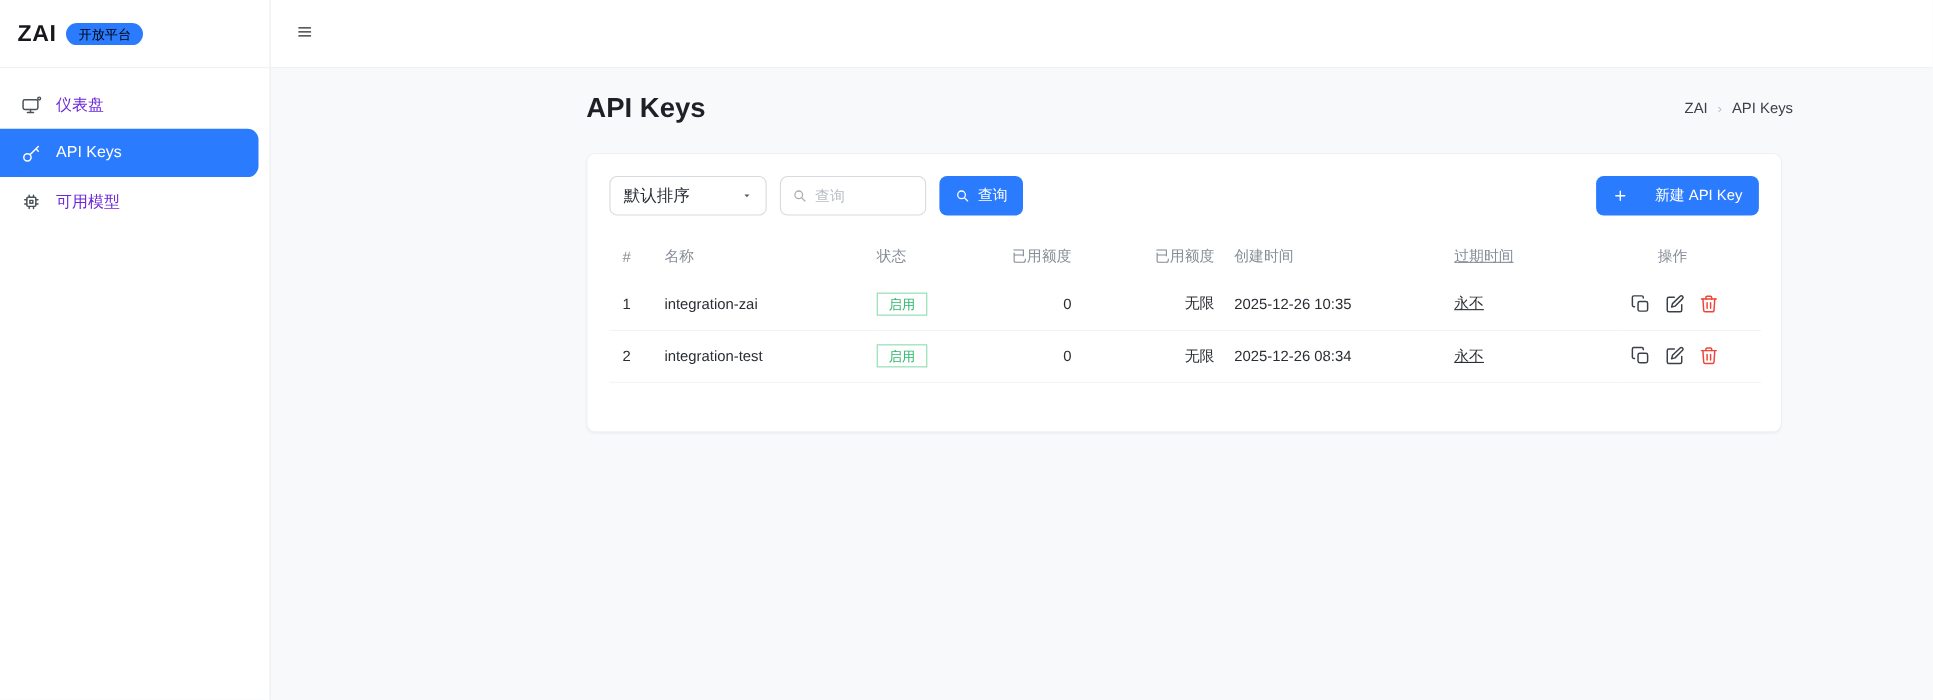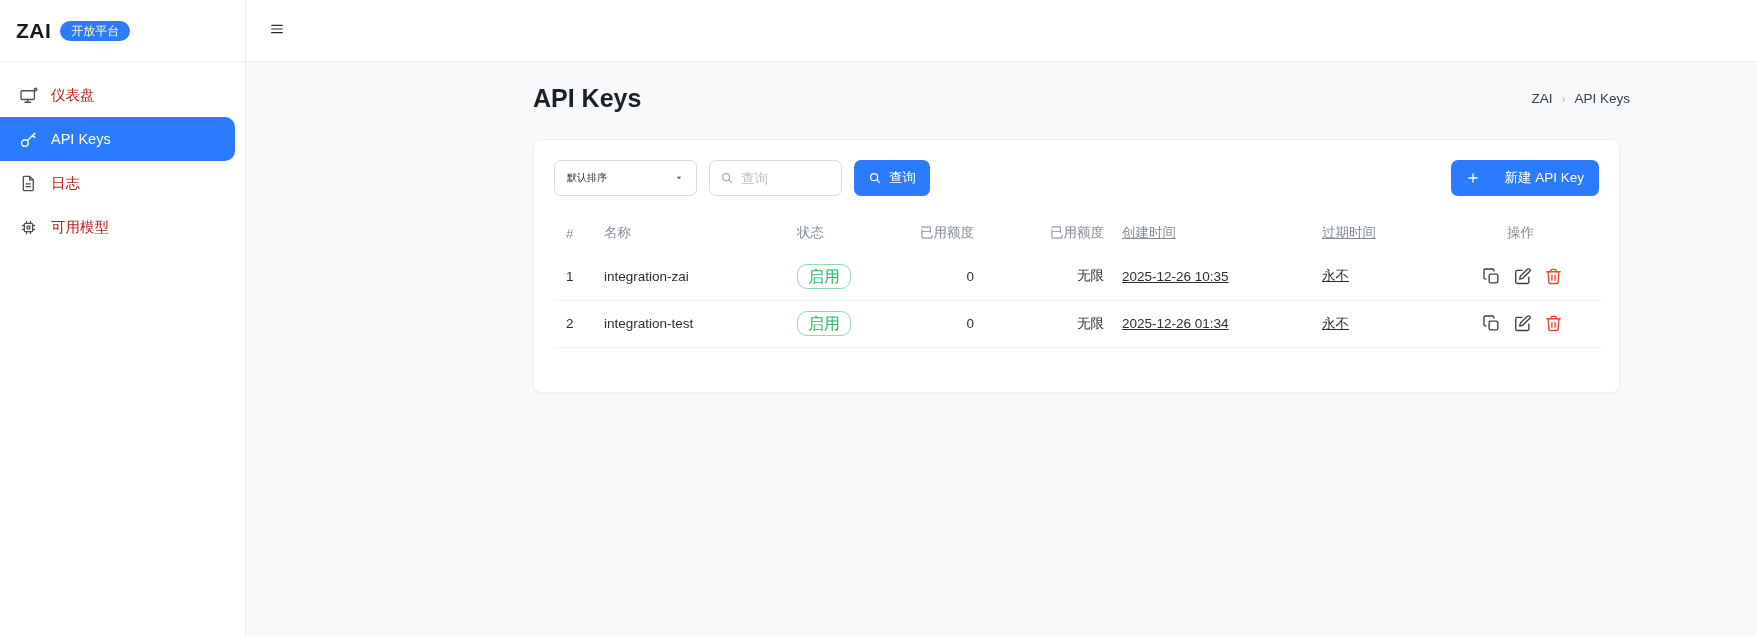--- a/index.html
+++ b/index.html
@@ -5,24 +5,24 @@
   * { box-sizing: border-box; margin: 0; padding: 0; }
   html,body { width:1757px; height:636px; overflow:hidden; }
   body { font-family:"Liberation Sans", sans-serif; background:#f8f9fb; color:#2a2e33; }
   :root { --primary:#2b7bff; --success:#29b869; --success-border:#8cdcb0; --danger:#f04438; }
 
   
   .sidebar { position:absolute; left:0; top:0; bottom:0; width:246px; background:#fff;
              border-right:1px solid #e9ebee; z-index:2; }
   .logo-row { height:62px; display:flex; align-items:center; padding:0 16px; border-bottom:1px solid #eef0f2; }
   .logo-text { font-size:21px; font-weight:800; color:#16181c; letter-spacing:.5px; }
-  .logo-badge { margin-left:9px; background:var(--primary); color:#fef9c3; font-size:12px;
+  .logo-badge { margin-left:9px; background:var(--primary); color:#000000; font-size:12px;
                 padding:4px 11px; border-radius:999px; line-height:1; }
   .nav { padding-top:11px; }
-  .nav-item { height:44px; display:flex; align-items:center; cursor:pointer; color:#b91c1c;
+  .nav-item { height:44px; display:flex; align-items:center; cursor:pointer; color:#6d28d9;
               font-size:14.5px; margin-right:10px; border-radius:0 10px 10px 0; }
   .nav-icon { width:19px; height:19px; margin:0 13px 0 19px; flex:0 0 auto; color:#4b5158; display:flex; }
   .nav-icon svg { width:19px; height:19px; }
   .nav-item.active { background:var(--primary); color:#fff; }
   .nav-item.active .nav-icon { color:#fff; }
 
   
   .topbar { position:absolute; left:246px; right:0; top:0; height:62px; background:#fff;
             border-bottom:1px solid #eef0f2; display:flex; align-items:center; padding:0 19px; }
   .menu-toggle { background:none; border:none; cursor:pointer; width:24px; height:24px;
@@ -38,21 +38,21 @@
   .bc-item { cursor:default; }
   .bc-item[data-interactable="true"] { cursor:pointer; }
   .bc-sep { color:#b7bcc3; font-size:12px; }
 
   
   .card { margin-top:26px; width:1087px; background:#fff; border:1px solid #eef0f3;
           border-radius:8px; box-shadow:0 1px 2px rgba(16,24,40,.04); padding:20px 20px 44px; }
   .toolbar { display:flex; align-items:center; gap:12px; }
   .sort-select { width:143px; height:36px; border:1px solid #d7dade; border-radius:7px;
                  display:flex; align-items:center; justify-content:space-between; padding:0 12px;
-                 font-size:10px; color:#2a2e33; cursor:pointer; background:#fff; }
+                 font-size:15px; color:#2a2e33; cursor:pointer; background:#fff; }
   .caret { color:#555a61; display:flex; }
   .caret svg { width:10px; height:10px; }
   .search-box { width:133px; height:36px; border:1px solid #d7dade; border-radius:7px;
                 display:flex; align-items:center; gap:7px; padding:0 10px; background:#fff; }
   .search-box .icon { color:#a8aeb6; display:flex; }
   .search-box .icon svg, .btn .icon svg { width:14px; height:14px; }
   .search-box input { border:none; outline:none; width:100%; font-size:13.5px; color:#2a2e33;
                       font-family:"Liberation Sans",sans-serif; background:transparent; }
   .search-box input::placeholder { color:#b9bec6; }
   .btn { height:36px; background:var(--primary); color:#fff; border:none; border-radius:7px;
@@ -63,26 +63,26 @@
 
   
   table { width:100%; border-collapse:collapse; table-layout:fixed; margin-top:17px; }
   th { height:40px; font-weight:400; font-size:13.5px; color:#868d97; text-align:left; vertical-align:middle; }
   td { height:47px; font-size:13.5px; color:#2a2e33; vertical-align:middle; border-bottom:1px solid #f1f3f6; }
   .c0 { width:38px;  padding-left:12px; }
   .c1 { width:202px; padding-left:12px; }
   .c2 { width:115px; padding-left:3px; }
   .c3 { width:70px;  text-align:right; padding-right:5px; }
   .c4 { width:130px; text-align:right; padding-right:5px; }
-  .c5 { width:210px; padding-left:13px;text-decoration:underline; }
+  .c5 { width:210px; padding-left:13px; }
   .c6 { width:155px; padding-left:3px;text-decoration:underline; }
   .c7 { width:127px; }
   th.c7 { padding-left:33px; }
   .badge { display:inline-block; border:1px solid var(--success-border); color:var(--success);
-           font-size:16px; border-radius:10px; padding:4px 10px 3px; line-height:1; }
+           font-size:12px; border-radius:0; padding:4px 10px 3px; line-height:1; }
   .ops { display:flex; align-items:center; gap:12px; padding-left:8px; }
   .op-btn { background:none; border:none; cursor:pointer; padding:0; display:flex; color:#3b4048; }
   .op-btn svg { width:19px; height:19px; }
   .op-btn.danger { color:var(--danger); }
 </style>
 </head>
 <body>
 
 <aside class="sidebar" data-interactable="false">
   <div class="logo-row" data-interactable="false">
@@ -101,30 +101,20 @@
     <span class="nav-label" data-interactable="false">仪表盘</span>
   </div>
       <div class="nav-item active" data-interactable="true">
     <span class="nav-icon" data-interactable="false">
           <svg viewBox="0 0 24 24" fill="none" stroke="currentColor" stroke-width="1.7" stroke-linecap="round" stroke-linejoin="round">
             <circle cx="7.5" cy="16.5" r="4.2"></circle>
             <path d="M10.7 13.3L20 4M17.3 6.7L20 9.4"></path>
           </svg>
         </span>
     <span class="nav-label" data-interactable="false">API Keys</span>
-  </div>
-      <div class="nav-item" data-interactable="true">
-    <span class="nav-icon" data-interactable="false">
-          <svg viewBox="0 0 24 24" fill="none" stroke="currentColor" stroke-width="1.7" stroke-linecap="round" stroke-linejoin="round">
-            <path d="M6.5 3h7L18 7.5V20a1 1 0 0 1-1 1H6.5a1 1 0 0 1-1-1V4a1 1 0 0 1 1-1z"></path>
-            <path d="M13.5 3v4.5H18"></path>
-            <path d="M9 12.5h5.5M9 16h5.5"></path>
-          </svg>
-        </span>
-    <span class="nav-label" data-interactable="false">日志</span>
   </div>
       <div class="nav-item" data-interactable="true">
     <span class="nav-icon" data-interactable="false">
           <svg viewBox="0 0 24 24" fill="none" stroke="currentColor" stroke-width="1.7" stroke-linecap="round" stroke-linejoin="round">
             <rect x="6.8" y="6.8" width="10.4" height="10.4" rx="1.5"></rect>
             <rect x="10.3" y="10.3" width="3.4" height="3.4"></rect>
             <path d="M9.5 6.8V4.4M14.5 6.8V4.4M9.5 19.6v-2.4M14.5 19.6v-2.4M6.8 9.5H4.4M6.8 14.5H4.4M19.6 9.5h-2.4M19.6 14.5h-2.4"></path>
           </svg>
         </span>
     <span class="nav-label" data-interactable="false">可用模型</span>
@@ -241,21 +231,21 @@
         </button>
       </div>
     </td>
   </tr>
             <tr data-interactable="false">
     <td class="c0 cell-index" data-interactable="false">2</td>
     <td class="c1 cell-name" data-interactable="false">integration-test</td>
     <td class="c2"><span class="badge" data-interactable="false">启用</span></td>
     <td class="c3 cell-used" data-interactable="false">0</td>
     <td class="c4 cell-remaining" data-interactable="false">无限</td>
-    <td class="c5 cell-created" data-interactable="false">2025-12-26 01:34</td>
+    <td class="c5 cell-created" data-interactable="false">2025-12-26 08:34</td>
     <td class="c6 cell-expires" data-interactable="false">永不</td>
     <td class="c7">
       <div class="ops" data-interactable="false">
         <button class="op-btn" data-interactable="true">
           <span data-interactable="false" style="display:flex">
                       <svg viewBox="0 0 24 24" fill="none" stroke="currentColor" stroke-width="1.7" stroke-linecap="round" stroke-linejoin="round">
                         <rect x="9" y="9" width="11" height="11" rx="2"></rect>
                         <path d="M5 15H4.2A1.7 1.7 0 0 1 2.5 13.3V4.2A1.7 1.7 0 0 1 4.2 2.5h9.1A1.7 1.7 0 0 1 15 4.2V5"></path>
                       </svg>
                     </span>

